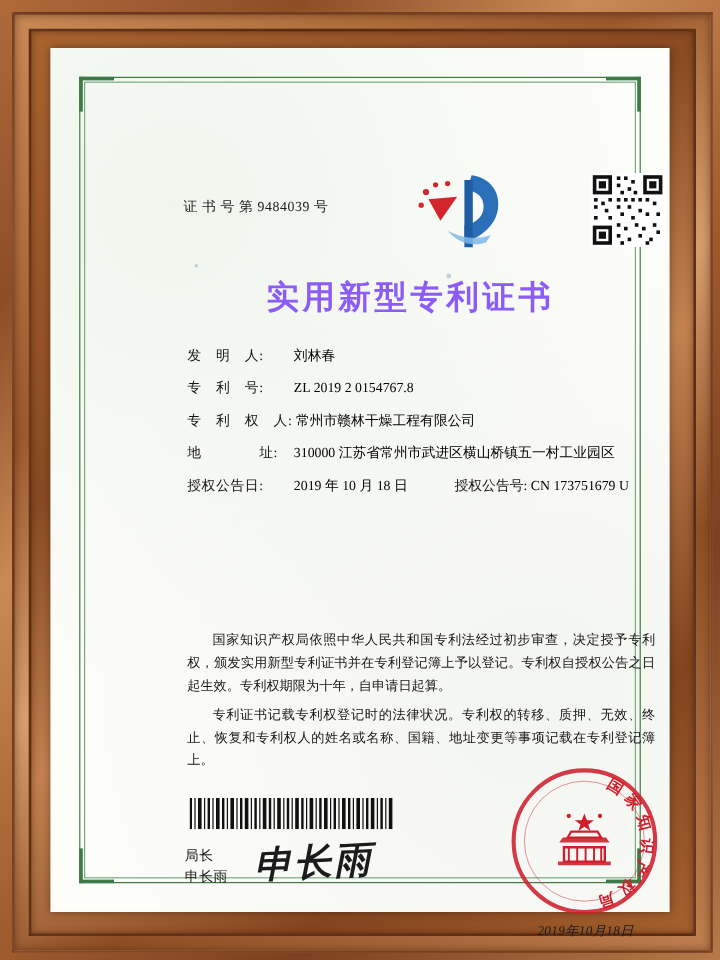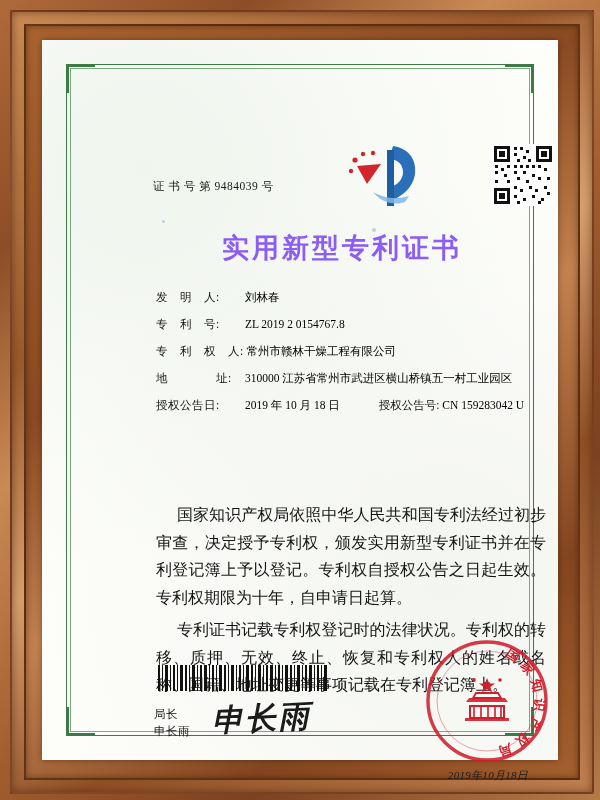--- a/index.html
+++ b/index.html
@@ -50,21 +50,21 @@
   }
   .corner{position:absolute;width:26px;height:26px;border:0 solid #3d7a46;}
   .c-tl{left:-1px;top:-1px;border-left-width:3px;border-top-width:3px;}
   .c-tr{right:-1px;top:-1px;border-right-width:3px;border-top-width:3px;}
   .c-bl{left:-1px;bottom:-1px;border-left-width:3px;border-bottom-width:3px;}
   .c-br{right:-1px;bottom:-1px;border-right-width:3px;border-bottom-width:3px;}
 
   .content{position:absolute;left:66px;top:70px;width:468px;height:660px;}
 
   .certno{
-    position:absolute;left:45px;top:69px;
+    position:absolute;left:45px;top:55px;
     font-size:11.5px;color:#1a1a1a;letter-spacing:.5px;text-align:center;
   }
   .logo{
     position:absolute;left:235px;top:30px;width:92px;height:72px;
   }
   .qr{
     position:absolute;right:22px;top:34px;width:62px;height:62px;
   }
 
   .title{
@@ -78,22 +78,22 @@
     font-size:11.5px;color:#141414;margin-bottom:11.5px;line-height:1.35;
     white-space:nowrap;
   }
   .flabel{display:inline-block;min-width:86px;letter-spacing:.5px;}
   .fval{color:#000;}
   .field-row2{display:flex;gap:11px;}
   .field-row2 .half{flex:0 0 auto;}
   .field-row2 .second{margin-left:28px;}
 
   .body-text{
-    position:absolute;left:48px;top:391px;width:390px;
-    font-size:16px;line-height:1.72;color:#151515;text-align:justify;
+    position:absolute;left:48px;top:415px;width:390px;
+    font-size:11px;line-height:1.72;color:#151515;text-align:justify;
   }
   .body-text p{margin:0 0 5px 0;text-indent:21px;}
 
   .barcode{
     position:absolute;left:50px;top:555px;width:170px;height:26px;
   }
 
   .seal{
     position:absolute;right:26px;top:528px;width:126px;height:126px;
   }
@@ -224,21 +224,21 @@
           <span class="flabel">地　　　　址:</span>
           <span class="fval">310000 江苏省常州市武进区横山桥镇五一村工业园区</span>
         </div>
         <div class="field field-row2">
           <span class="half">
             <span class="flabel">授权公告日:</span>
             <span class="fval">2019 年 10 月 18 日</span>
           </span>
           <span class="half second">
             <span>授权公告号:</span>
-            <span class="fval">CN 159283042 U</span>
+            <span class="fval">CN 173751679 U</span>
           </span>
         </div>
       </div>
 
       <div class="body-text">
         <p>国家知识产权局依照中华人民共和国专利法经过初步审查，决定授予专利权，颁发实用新型专利证书并在专利登记簿上予以登记。专利权自授权公告之日起生效。专利权期限为十年，自申请日起算。</p>
         <p>专利证书记载专利权登记时的法律状况。专利权的转移、质押、无效、终止、恢复和专利权人的姓名或名称、国籍、地址变更等事项记载在专利登记簿上。</p>
       </div>
 
       <div class="barcode">

